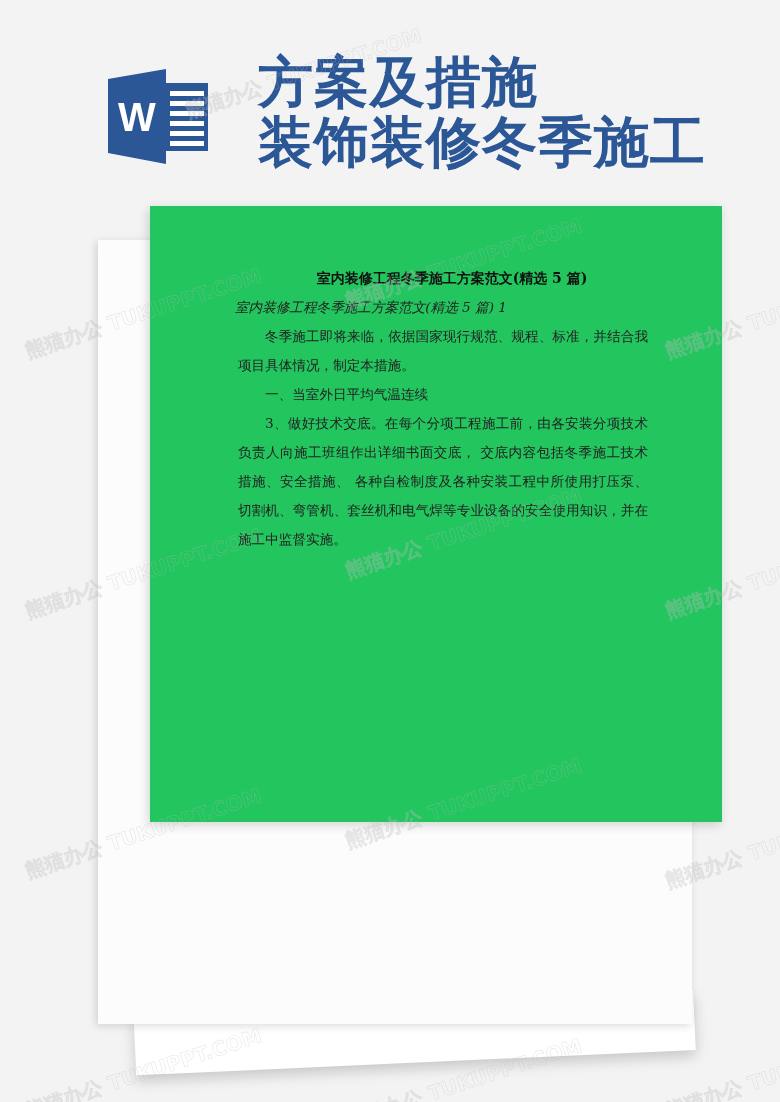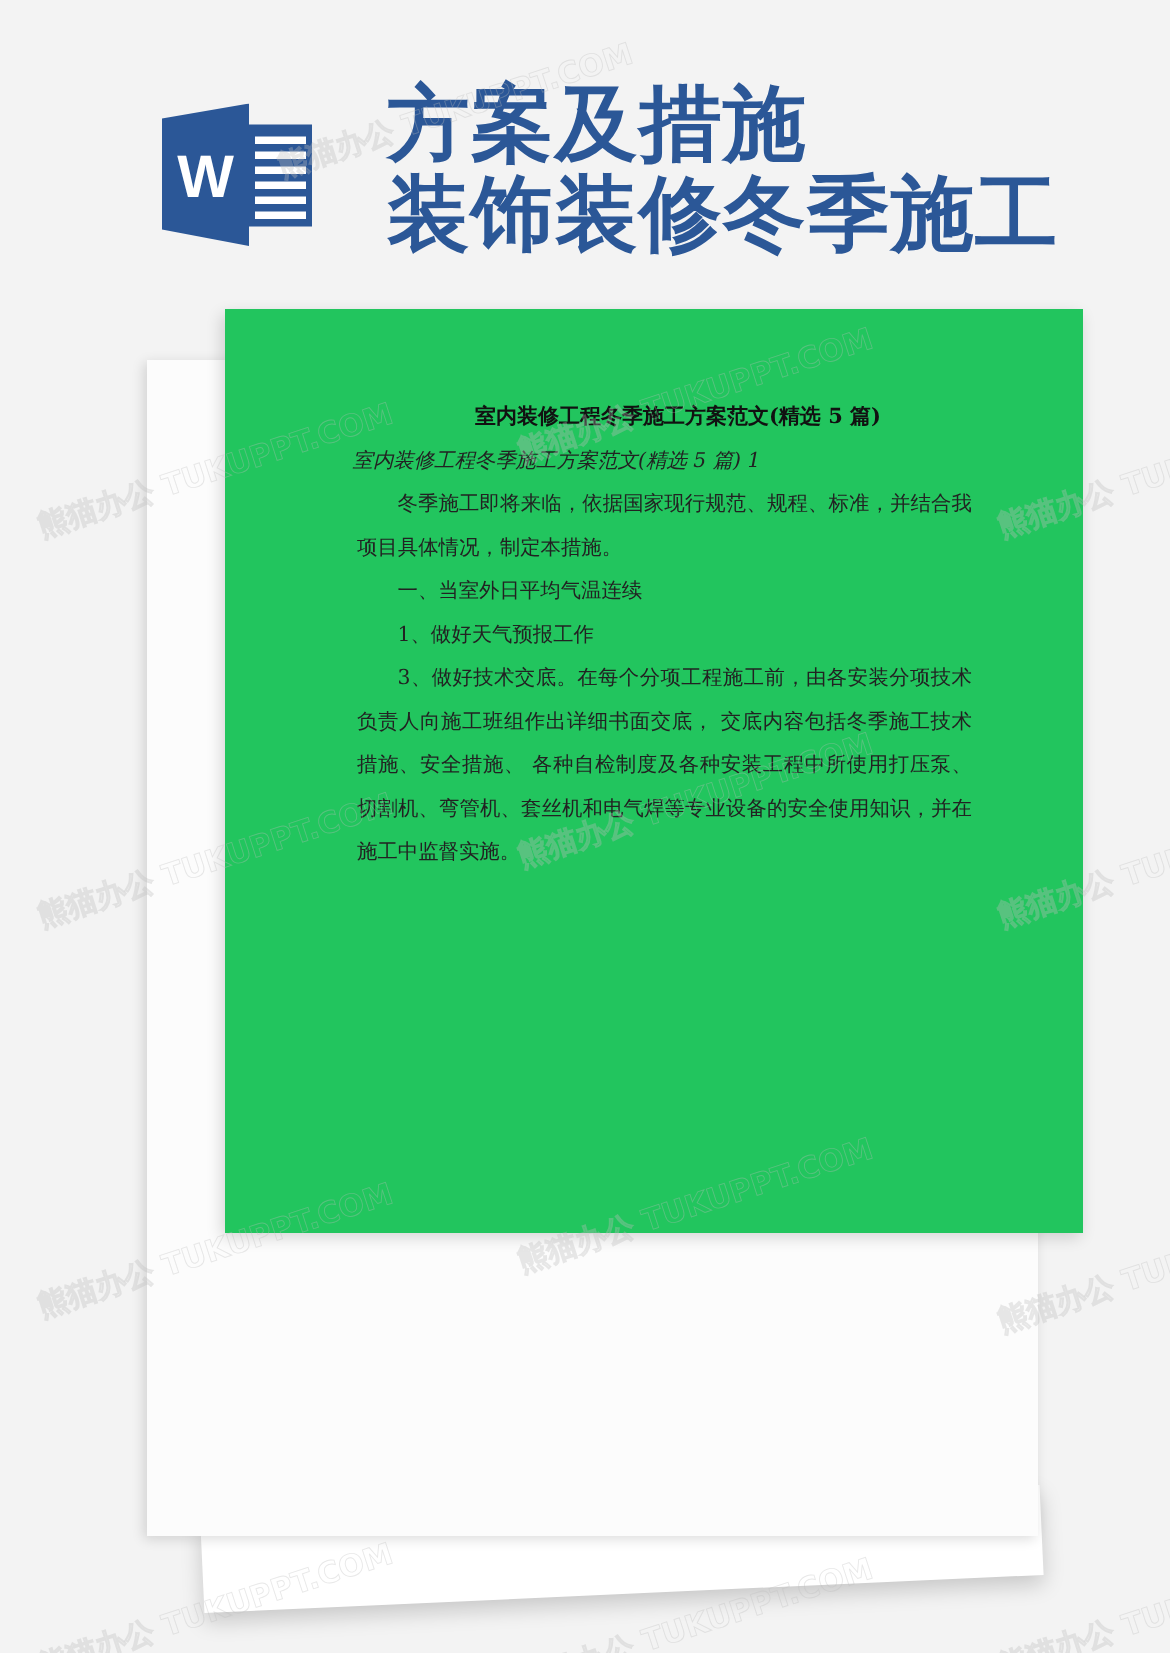--- a/index.html
+++ b/index.html
@@ -68,21 +68,20 @@
 
 <div class="page-back3"></div>
 <div class="page-back2"></div>
 
 <div class="page">
   <div class="doc">
     <div class="doc-title">室内装修工程冬季施工方案范文(精选 5 篇)</div>
     <div class="doc-sub">室内装修工程冬季施工方案范文(精选 5 篇) 1</div>
     <div class="para">冬季施工即将来临，依据国家现行规范、规程、标准，并结合我项目具体情况，制定本措施。</div>
     <div class="para">一、当室外日平均气温连续</div>
-    <div class="para">1、做好天气预报工作</div>
     <div class="para">3、做好技术交底。在每个分项工程施工前，由各安装分项技术负责人向施工班组作出详细书面交底， 交底内容包括冬季施工技术措施、安全措施、 各种自检制度及各种安装工程中所使用打压泵、切割机、弯管机、套丝机和电气焊等专业设备的安全使用知识，并在施工中监督实施。</div>
   </div>
 </div>
 
 <div class="watermark" style="left:20px;top:300px;">熊猫办公 TUKUPPT.COM</div>
 <div class="watermark" style="left:340px;top:250px;">熊猫办公 TUKUPPT.COM</div>
 <div class="watermark" style="left:660px;top:300px;">熊猫办公 TUKUPPT.COM</div>
 <div class="watermark" style="left:20px;top:560px;">熊猫办公 TUKUPPT.COM</div>
 <div class="watermark" style="left:340px;top:520px;">熊猫办公 TUKUPPT.COM</div>
 <div class="watermark" style="left:660px;top:560px;">熊猫办公 TUKUPPT.COM</div>

